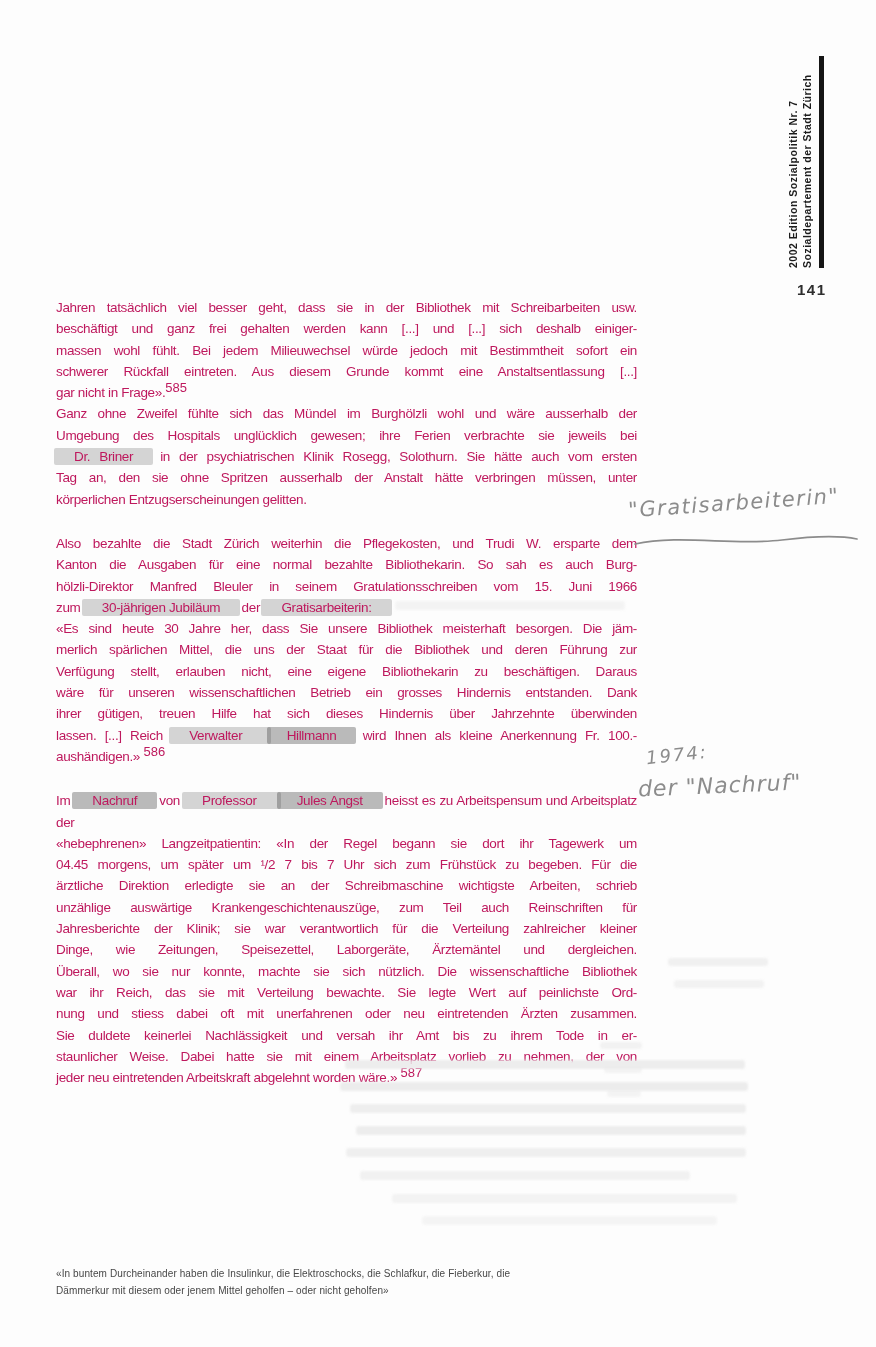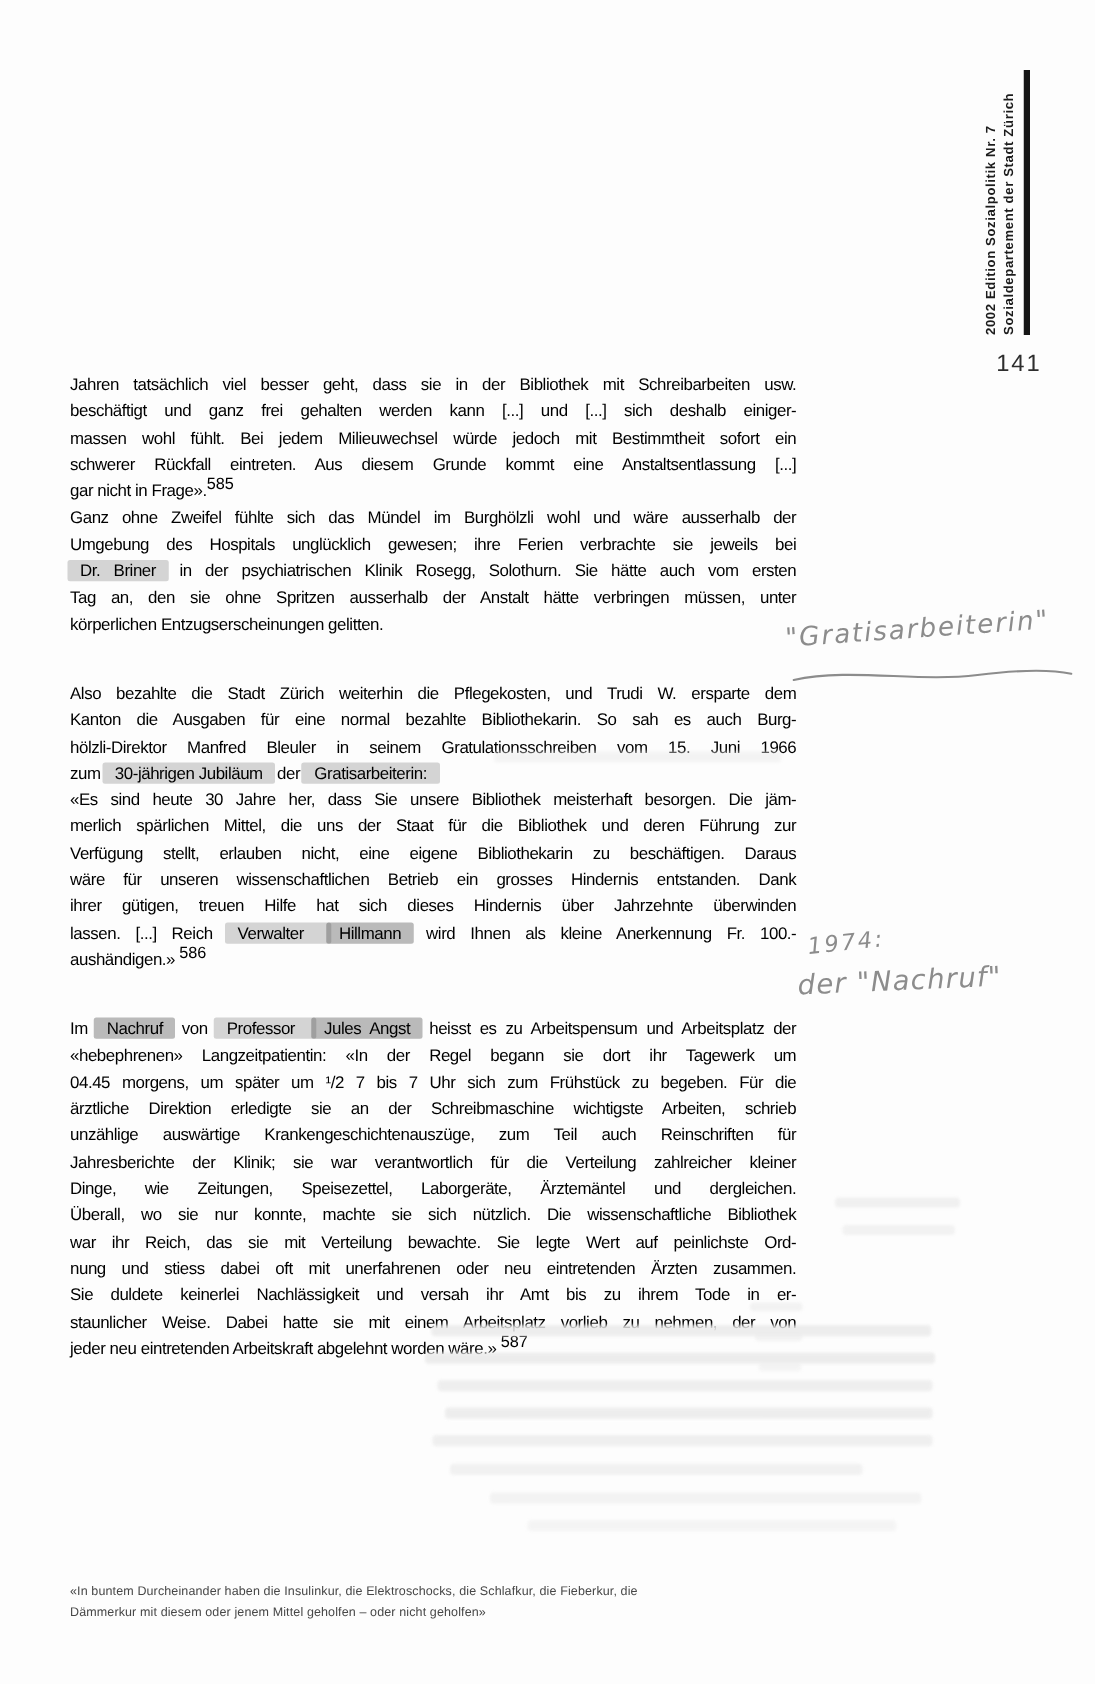--- a/index.html
+++ b/index.html
@@ -5,43 +5,43 @@
   * { margin:0; padding:0; box-sizing:border-box; }
   html { background:#ffffff; }
   body {
     width:876px; height:1347px; position:relative;
     background:#fdfdfd; overflow:hidden;
     font-family:"Liberation Sans", sans-serif;
   }
   
   .body-text {
     position:absolute; left:56px; top:297px; width:581px;
-    color:#000000; font-size:13.5px; line-height:21.3px;
+    color:#be185d; font-size:13.5px; line-height:21.3px;
     letter-spacing:-0.35px;
   }
-  .block.gap { margin-top:34px; }
+  .block.gap { margin-top:23px; }
   .line { text-align:justify; text-align-last:justify; }
   .line.short { text-align-last:left; }
   sup { font-size:13px; letter-spacing:0; line-height:0; }
-  .hl { border-radius:2px; padding:1px 10px; margin:-1px -2px; }
+  .hl { border-radius:2px; padding:1px 20px; margin:-1px -2px; }
   .hl.light { background:rgba(70,70,70,0.22); }
   .hl.dark  { background:rgba(60,60,60,0.35); }
 
   
   .sidebar {
     position:absolute; left:786px; top:56px; width:212px; height:42px;
     transform:rotate(-90deg) translateX(-212px); transform-origin:top left;
     font-weight:bold; font-size:10.5px; line-height:14px;
     letter-spacing:0.5px; color:#1c1c1c; white-space:nowrap;
   }
   .sidebar-bar { margin-top:5px; height:4.5px; width:212px; background:#151515; }
 
   .page-number {
     position:absolute; left:797px; top:281px;
-    font-size:19px; font-weight:normal; color:#2e2e2e; letter-spacing:1.5px;
+    font-size:15px; font-weight:bold; color:#2e2e2e; letter-spacing:1.5px;
   }
 
   
   .note {
     position:absolute; color:#8c8c8c;
     font-family:"DejaVu Sans", sans-serif; font-style:italic;
     white-space:nowrap;
   }
   .note-gratis  { left:628px; top:491px; font-size:21px; letter-spacing:1.5px; transform:rotate(-4deg); }
   .note-underline { position:absolute; left:632px; top:531px; }

